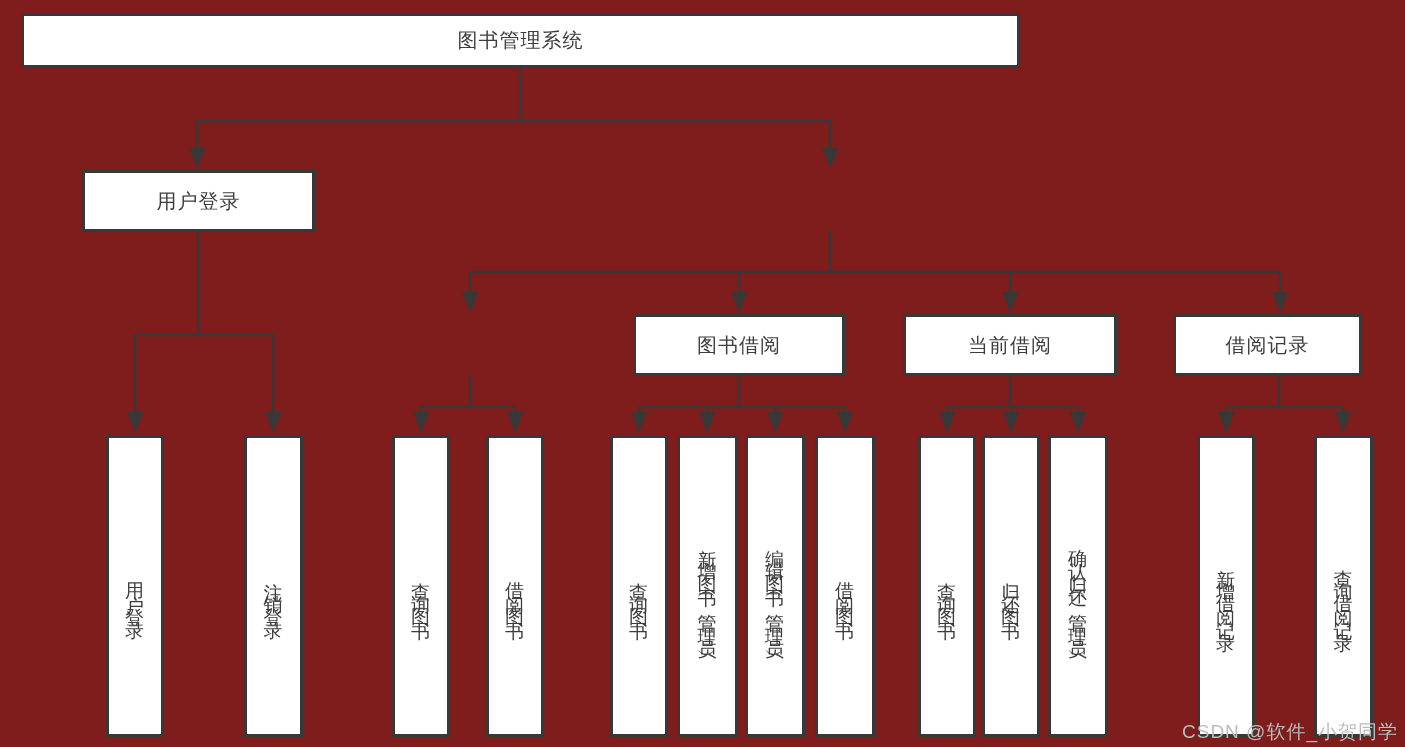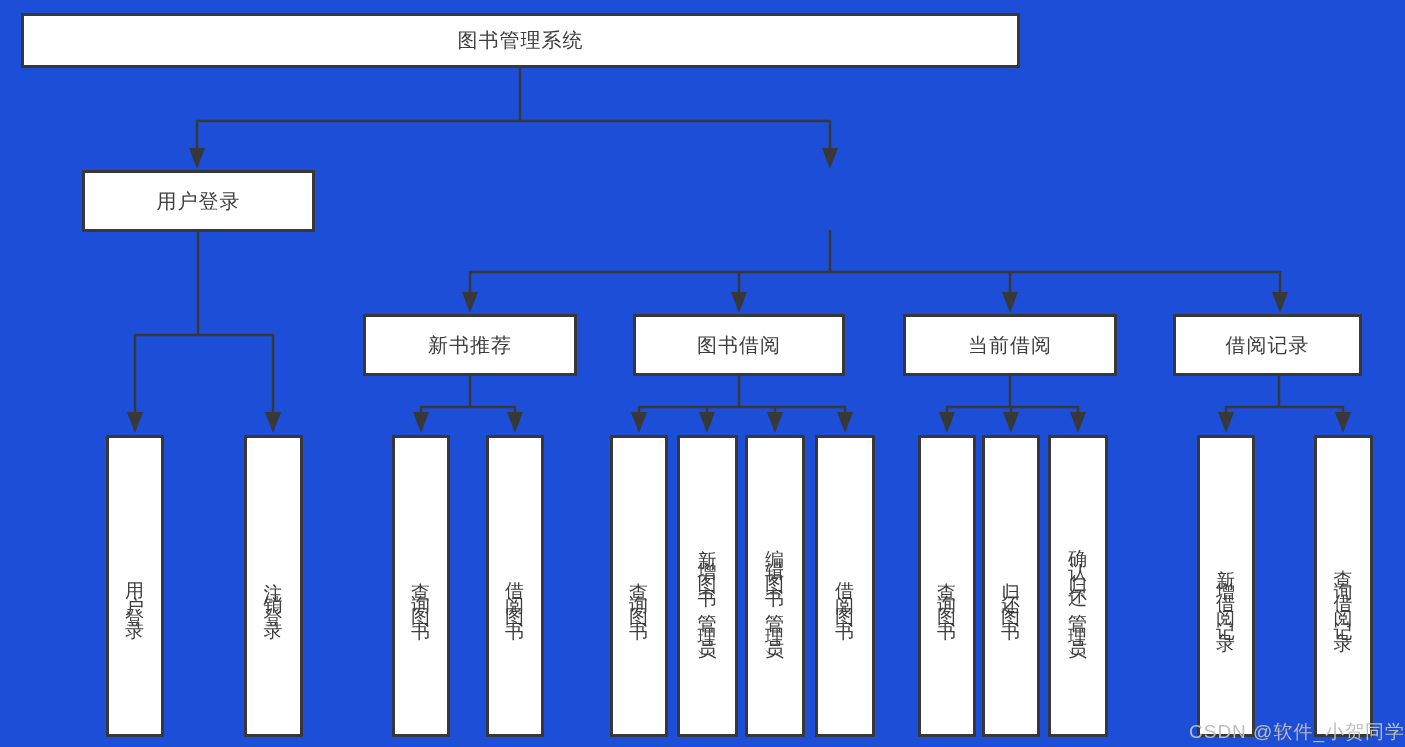--- a/index.html
+++ b/index.html
@@ -1,37 +1,37 @@
 <!DOCTYPE html>
 <html><head>
 <meta charset="utf-8">
 <style>
   html,body{margin:0;padding:0;background:#ffffff;}
   .canvas{
-    position:relative;width:1405px;height:747px;background:#1d4ed8;overflow:hidden;
+    position:relative;width:1405px;height:747px;background:#7f1d1d;overflow:hidden;
     font-family:"Liberation Sans","DejaVu Sans",sans-serif;color:#3d3d3d;
   }
   .connectors{position:absolute;left:0;top:0;z-index:1;}
   .node{
     position:absolute;z-index:2;background:#ffffff;border:3px solid #383838;
     display:flex;align-items:center;justify-content:center;box-sizing:border-box;
     font-size:20px;letter-spacing:1px;white-space:nowrap;
   }
   .leaf{
     position:absolute;z-index:2;background:#ffffff;border:3px solid #383838;
     display:flex;align-items:center;justify-content:center;box-sizing:border-box;
     top:435px;height:302px;font-size:19px;
   }
   .leaf span{
     writing-mode:vertical-rl;text-orientation:mixed;
     letter-spacing:13px;margin-bottom:-13px;line-height:1;
   }
   .watermark{
     position:absolute;z-index:3;left:1182px;top:719px;
-    font-size:19px;color:#bcbcbc;letter-spacing:1px;white-space:nowrap;margin-left:7px;
+    font-size:19px;color:#bcbcbc;letter-spacing:1px;white-space:nowrap;
   }
 </style>
 </head>
 <body>
 
 <div class="canvas">
 
   <svg class="connectors" width="1405" height="747" viewBox="0 0 1405 747">
     <g stroke="#383838" stroke-width="2.5" fill="none">
       <path d="M520 67 V121"></path>
@@ -100,21 +100,20 @@
       <polygon points="1070,412 1086,412 1078,433"></polygon>
       <polygon points="1218,412 1234,412 1226,433"></polygon>
       <polygon points="1335,412 1351,412 1343,433"></polygon>
     </g>
   </svg>
 
   <div class="node" style="left:21px;top:13px;width:999px;height:55px;">图书管理系统</div>
 
   <div class="node" style="left:82px;top:170px;width:233px;height:62px;">用户登录</div>
 
-  <div class="node" style="left:363px;top:314px;width:214px;height:62px;">新书推荐</div>
   <div class="node" style="left:903px;top:314px;width:214px;height:62px;">当前借阅</div>
   <div class="node" style="left:633px;top:314px;width:212px;height:62px;">图书借阅</div>
   <div class="node" style="left:1173px;top:314px;width:189px;height:62px;">借阅记录</div>
 
   <div class="leaf" style="left:106px;width:58px;">
     <span>用户登录</span>
   </div>
   <div class="leaf" style="left:244px;width:59px;">
     <span>注销登录</span>
   </div>

